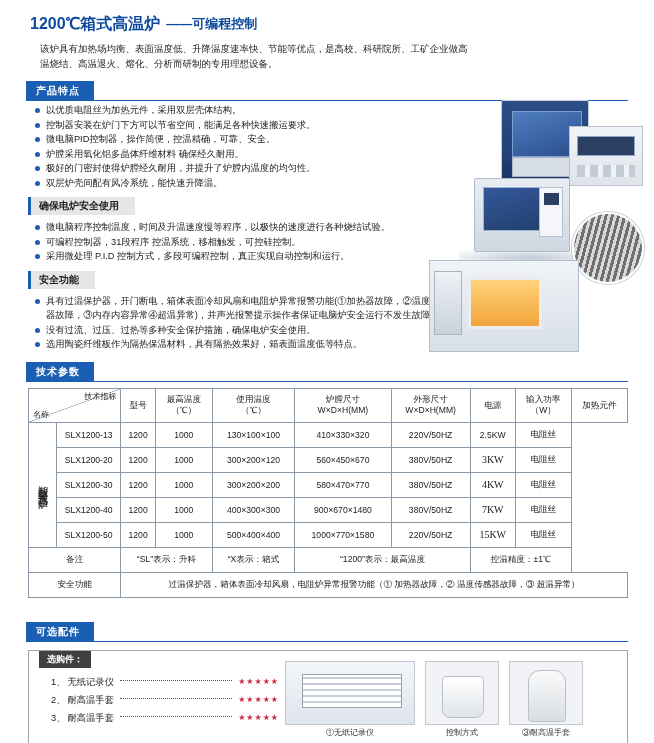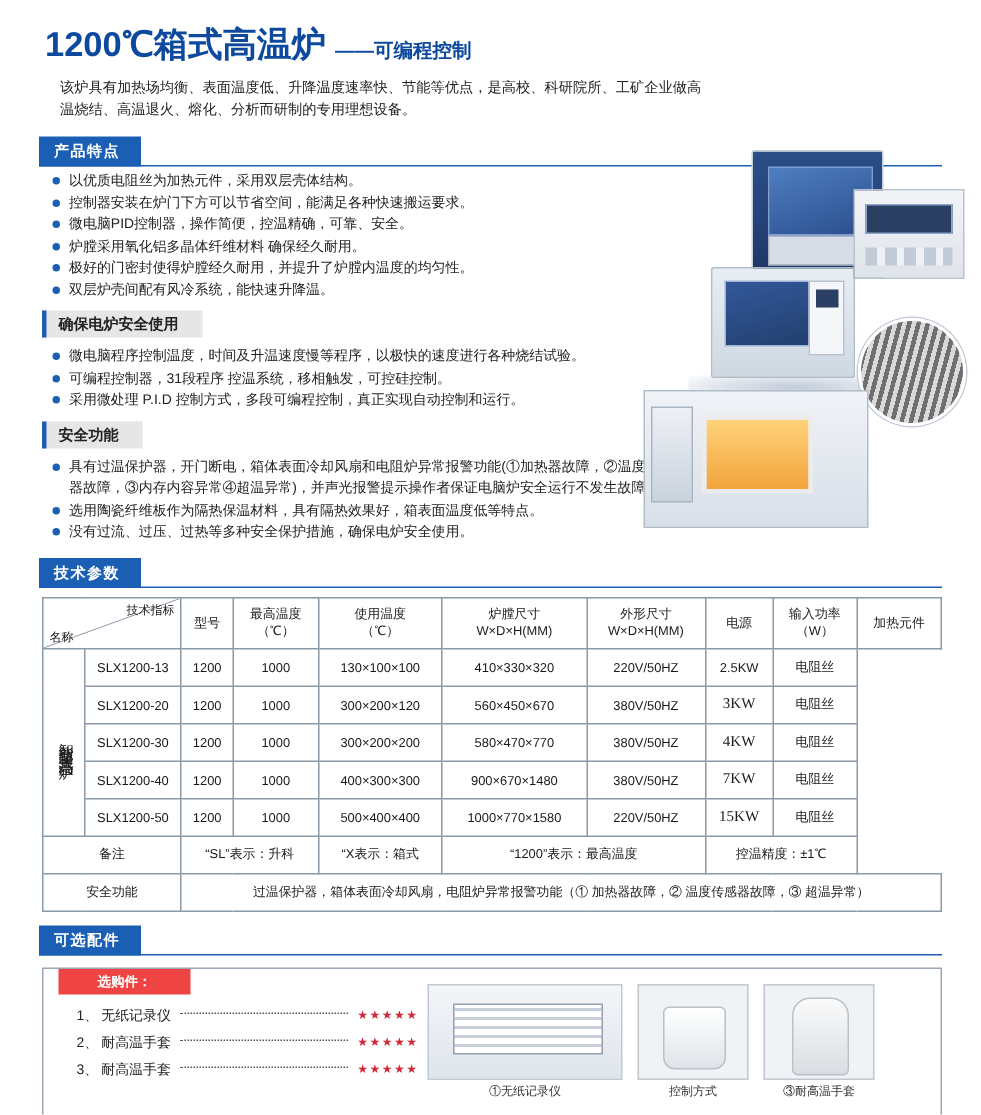--- a/index.html
+++ b/index.html
@@ -12,21 +12,21 @@
     color: #1a1a1a;
     position: relative;
     overflow: hidden;
   }
   .page { position: relative; width: 654px; height: 743px; padding: 0 12px; }
 
   
   .header { padding: 14px 6px 2px 18px; }
   .title-row { display: flex; align-items: flex-end; gap: 6px; }
   .main-title {
-    font-size: 23px; font-weight: bold; color: #0d4a9e;
+    font-size: 16px; font-weight: bold; color: #0d4a9e;
     letter-spacing: 0px;
   }
   .sub-title {
     font-size: 13px; font-weight: bold; color: #0d4a9e;
     padding-bottom: 2px;
   }
   .intro {
     margin: 6px 0 0 10px; width: 430px;
     font-size: 9.5px; line-height: 15px; color: #222;
   }
@@ -190,22 +190,22 @@
   .acc-box {
     margin: 8px 14px 0 16px;
     border: 1px solid #9aa6b4;
     height: 106px;
     display: flex;
     position: relative;
     background:#fff;
   }
   .acc-tag {
     position:absolute; left:10px; top:-0px;
-    background:#ef4444; color:#fff; font-size:9px; font-weight:bold;
-    padding:2px 26px;
+    background:#404040; color:#fff; font-size:9px; font-weight:bold;
+    padding:2px 8px;
   }
   .acc-list { width: 250px; padding: 22px 0 0 22px; }
   .acc-list .row {
     font-size: 9.3px; color:#222; line-height: 18px;
     display:flex; align-items:center; gap:2px;
   }
   .acc-list .dots { flex:1; border-bottom: 1px dotted #555; margin: 0 4px 3px 4px; }
   .acc-list .stars { color:#d2263a; letter-spacing:1px; font-size:8px; }
   .acc-imgs { flex:1; display:flex; align-items:flex-start; gap:10px; padding:10px 8px 0 6px; }
   .acc-item { text-align:center; font-size:8px; color:#333; }
@@ -261,22 +261,22 @@
   <div class="sub-head">确保电炉安全使用</div>
   <ul class="blist">
     <li>微电脑程序控制温度，时间及升温速度慢等程序，以极快的速度进行各种烧结试验。</li>
     <li>可编程控制器，31段程序 控温系统，移相触发，可控硅控制。</li>
     <li>采用微处理 P.I.D 控制方式，多段可编程控制，真正实现自动控制和运行。</li>
   </ul>
 
   <div class="sub-head">安全功能</div>
   <ul class="blist wide">
     <li style="width:420px">具有过温保护器，开门断电，箱体表面冷却风扇和电阻炉异常报警功能(①加热器故障，②温度传感器故障，③内存内容异常④超温异常)，并声光报警提示操作者保证电脑炉安全运行不发生故障。</li>
+    <li style="width:620px">没有过流、过压、过热等多种安全保护措施，确保电炉安全使用。</li>
     <li style="width:620px">选用陶瓷纤维板作为隔热保温材料，具有隔热效果好，箱表面温度低等特点。</li>
-    <li style="width:620px">没有过流、过压、过热等多种安全保护措施，确保电炉安全使用。</li>
   </ul>
 
   
   <div class="imgs">
     <div class="ph shadow-ellipse"></div>
     <div class="ph furnace-big"></div>
     <div class="ph ctrl-right">
       <div class="scr"></div>
       <div class="btns"></div>
     </div>
@@ -383,21 +383,21 @@
         </tr>
         <tr>
           <td class="note-left" colspan="2">安全功能</td>
           <td class="lalign" colspan="8">过温保护器，箱体表面冷却风扇，电阻炉异常报警功能（① 加热器故障，② 温度传感器故障，③ 超温异常）</td>
         </tr>
       </tbody>
     </table>
   </div>
 
   
-  <div class="sec-bar-wrap" style="margin-top:9px;">
+  <div class="sec-bar-wrap" style="margin-top:24px;">
     <span class="sec-bar">可选配件</span>
   </div>
 
   <div class="acc-box">
     <div class="acc-tag">选购件：</div>
     <div class="acc-list">
       <div class="row">
         <span>1、</span>
         <span>无纸记录仪</span>
         <span class="dots"></span>

